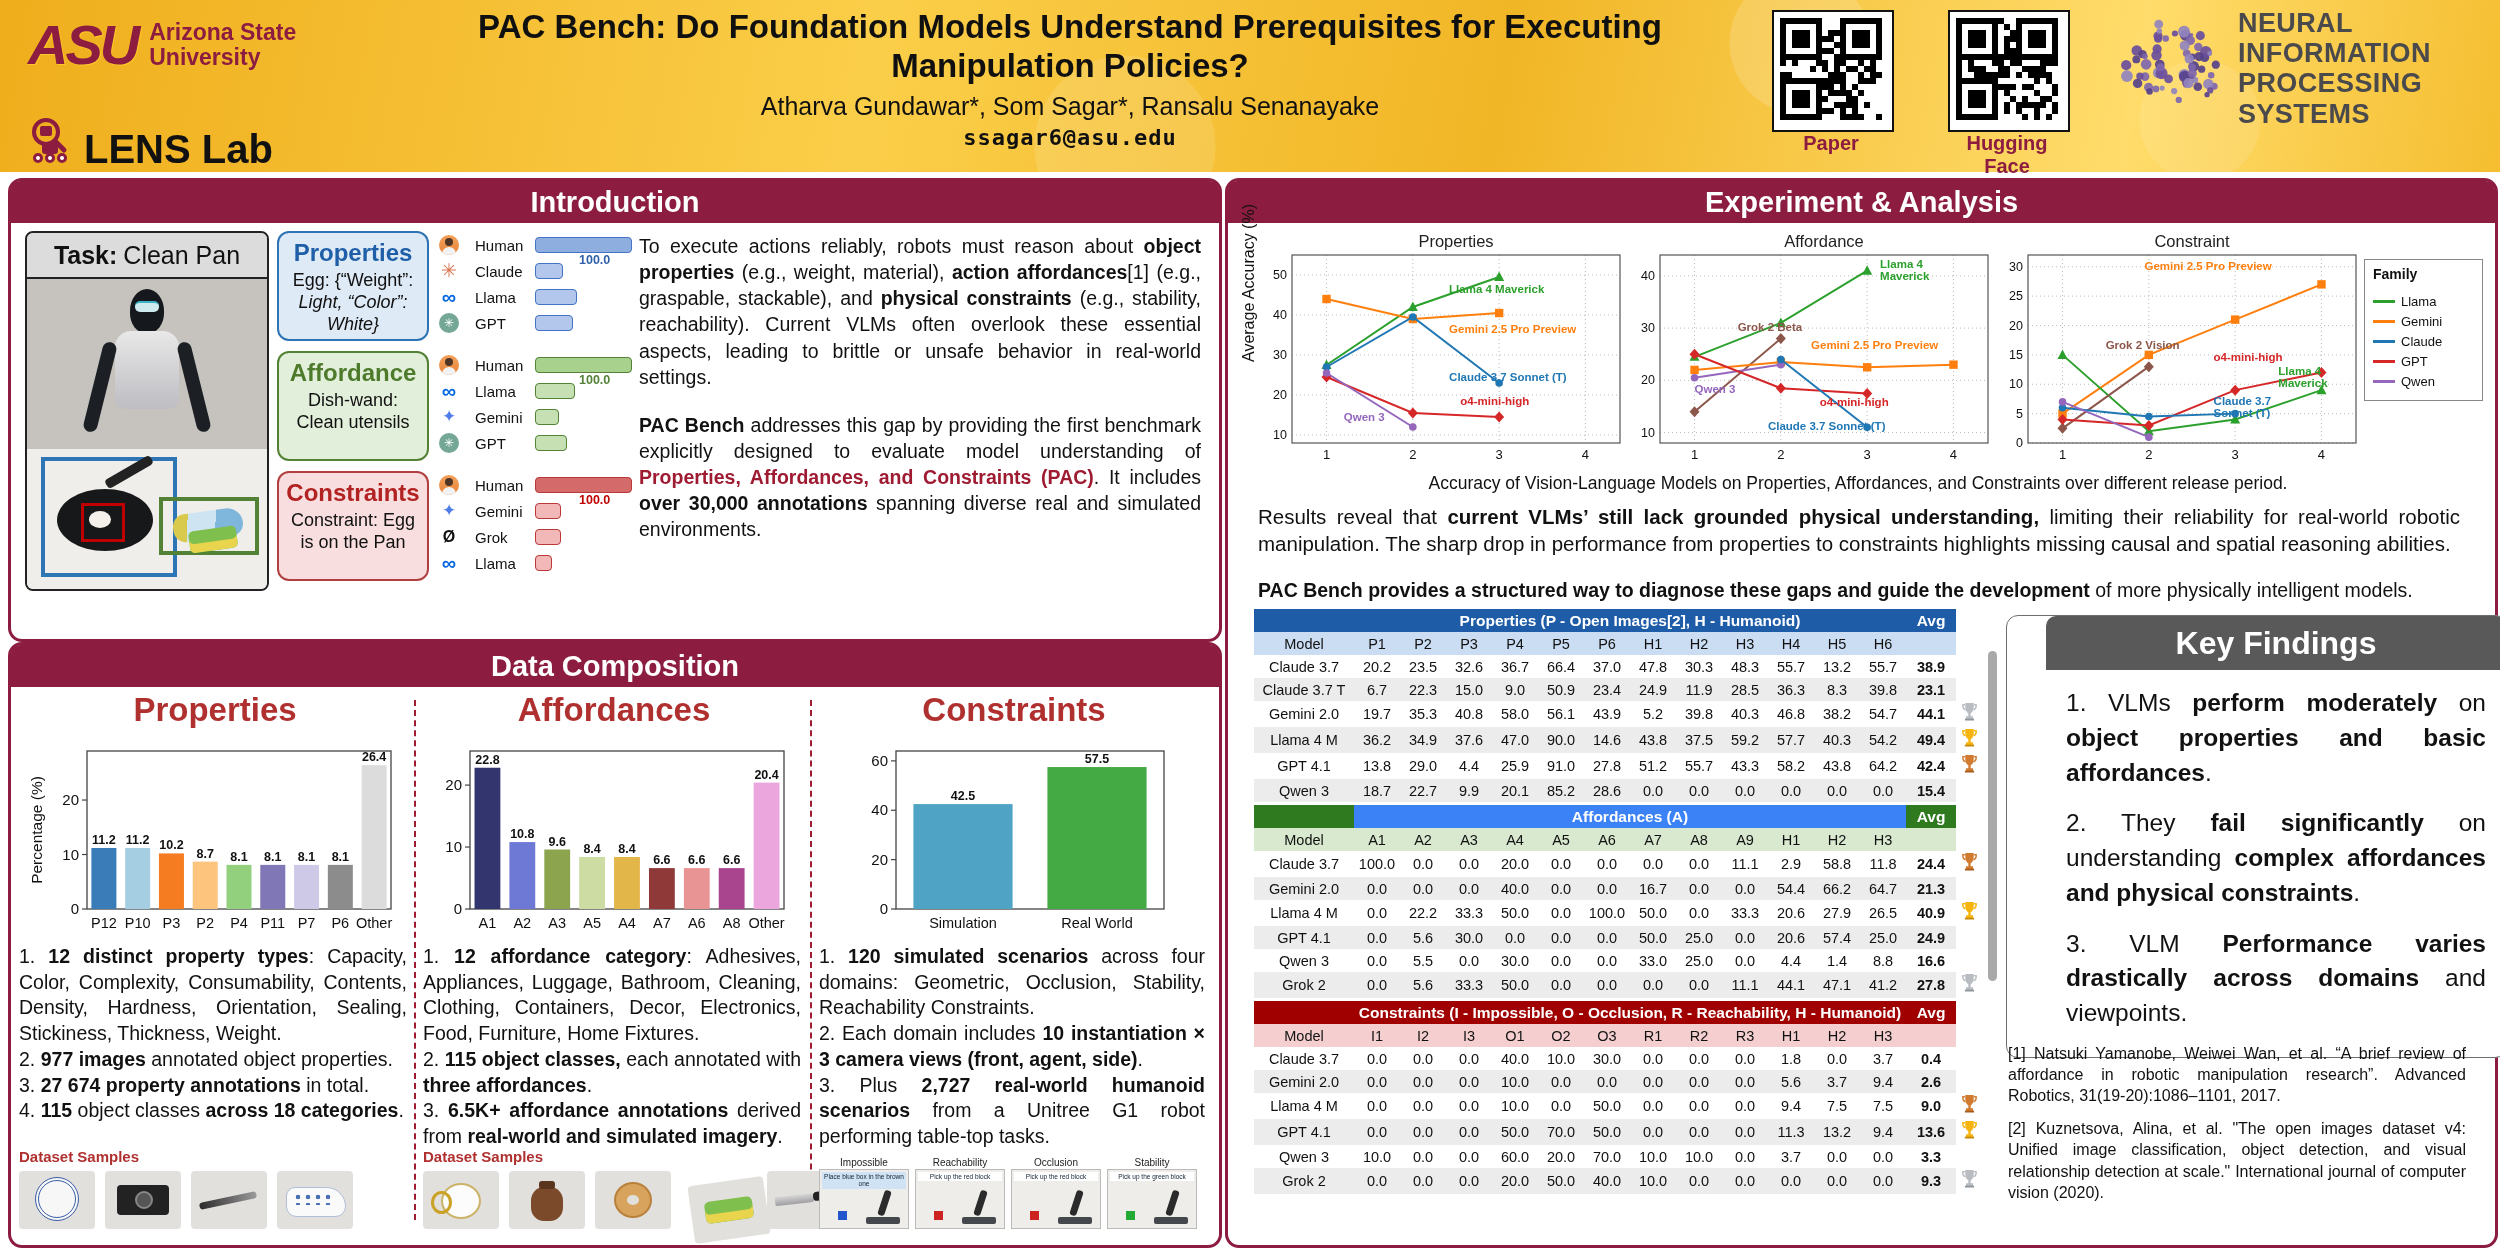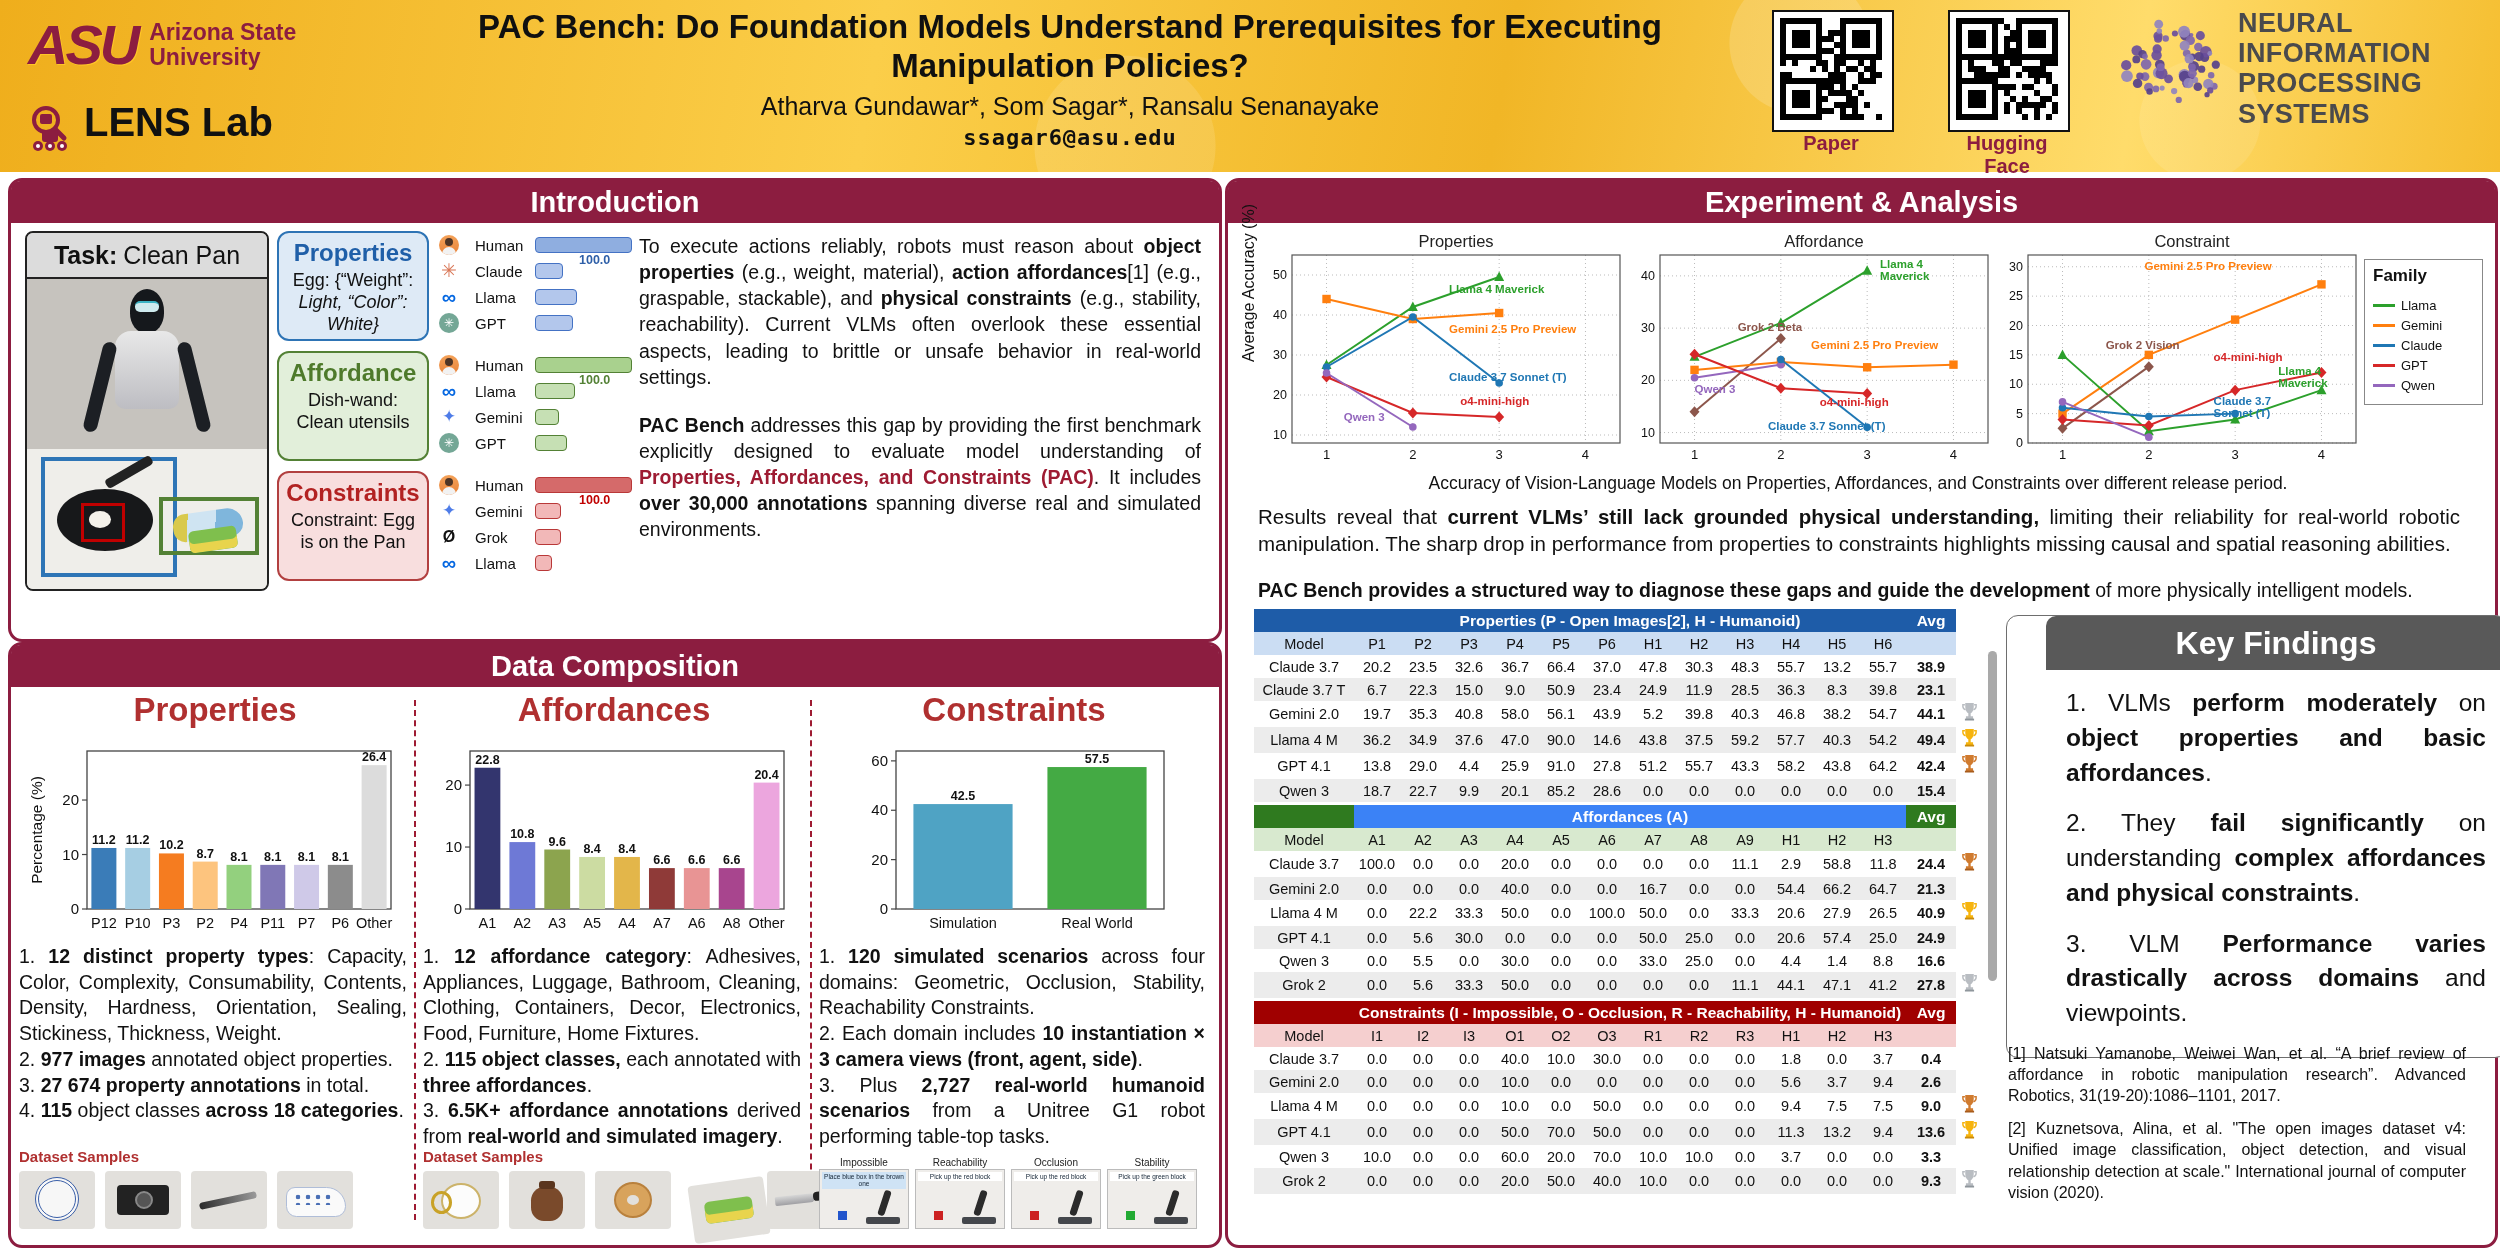--- a/index.html
+++ b/index.html
@@ -9,21 +9,21 @@
   
   #header{position:absolute;left:0;top:0;width:2500px;height:172px;
     background:
       radial-gradient(circle at 72% 25%, rgba(255,255,255,.16) 70px, transparent 71px),
       radial-gradient(circle at 45% 85%, rgba(255,255,255,.12) 90px, transparent 91px),
       radial-gradient(circle at 88% 70%, rgba(255,255,255,.10) 60px, transparent 61px),
       linear-gradient(100deg,#EFAE1C,#FBCE49 35%,#F1B626 60%,#FFDC6B 85%,#F5BE30);}
   #asu{position:absolute;left:28px;top:12px;display:flex;align-items:center;}
   #asu .mark{font-size:56px;font-weight:800;font-style:italic;color:#8C1D40;letter-spacing:-3px;text-shadow:1px 1px 0 #FFC627;}
   #asu .uni{margin-left:12px;color:#8C1D40;font-weight:800;font-size:23px;line-height:1.05;}
-  #lens{position:absolute;left:24px;top:100px;display:flex;align-items:flex-start;}
+  #lens{position:absolute;left:24px;top:112px;display:flex;align-items:flex-end;}
   #lens .txt{font-size:40px;font-weight:800;color:#111;margin-left:4px;}
   #title-block{position:absolute;left:400px;top:8px;width:1340px;text-align:center;}
   .title-line{font-size:33px;font-weight:800;color:#101010;line-height:1.18;}
   #authors{font-size:25px;color:#101010;margin-top:6px;}
   #email{font-family:"DejaVu Sans Mono",monospace;font-weight:700;font-size:22px;color:#101010;margin-top:4px;letter-spacing:1px;}
   .qr-box{position:absolute;top:10px;width:118px;height:118px;border:2px solid #111;background:#fff;}
   .qr-label{position:absolute;top:132px;width:122px;text-align:center;font-weight:800;font-size:20px;color:#8C1D40;}
   #nips{position:absolute;left:2120px;top:8px;display:flex;align-items:center;}
   #nips .words{color:#4A4A4C;font-size:27px;font-weight:600;letter-spacing:.4px;line-height:1.12;margin-left:6px;}
 
@@ -107,21 +107,21 @@
   .ccap.blue{background:#CFE3F5;}
   .carm{position:absolute;right:20px;top:20px;width:7px;height:26px;background:#2B2B2B;transform:rotate(18deg);border-radius:3px;}
   .cbase{position:absolute;right:8px;bottom:4px;width:34px;height:7px;background:#44474C;border-radius:2px;}
   .cblock{position:absolute;left:18px;bottom:8px;width:9px;height:9px;}
 
   
   #charts-row{position:absolute;left:10px;top:50px;width:1245px;height:240px;display:flex;align-items:center;}
   #ylab{width:22px;transform:rotate(-90deg);transform-origin:center;white-space:nowrap;font-size:16px;color:#111;text-align:center;}
   .lc{width:368px;height:236px;}
   #chart-legend{width:118px;border:1.2px solid #888;background:#fff;padding:6px 8px;align-self:flex-start;margin-top:28px;}
-  #chart-legend .lt{font-weight:700;font-size:17px;margin-bottom:12px;color:#111;}
+  #chart-legend .lt{font-weight:700;font-size:14px;margin-bottom:12px;color:#111;}
   .lg-row{display:flex;align-items:center;margin:5px 0;font-size:13px;color:#111;}
   .lg-sw{width:22px;height:3px;margin-right:6px;flex:none;}
   #chart-caption{position:absolute;left:0;top:292px;width:1260px;text-align:center;font-size:17.5px;color:#111;}
   #results-text{position:absolute;left:30px;top:322px;width:1202px;font-size:20.5px;line-height:1.32;text-align:justify;color:#111;}
   #diag-text{position:absolute;left:30px;top:398px;width:1202px;font-size:19.5px;color:#111;}
   #tables{position:absolute;left:26px;top:428px;}
   .ptab{border-collapse:collapse;table-layout:fixed;font-size:14.5px;color:#111;margin-bottom:3px;}
   .ptab td{text-align:center;padding:1px 0;height:21px;line-height:20px;}
   .ttitle{color:#fff;font-weight:700;font-size:15.5px;}
   .chead{font-size:14.5px;color:#111;}

